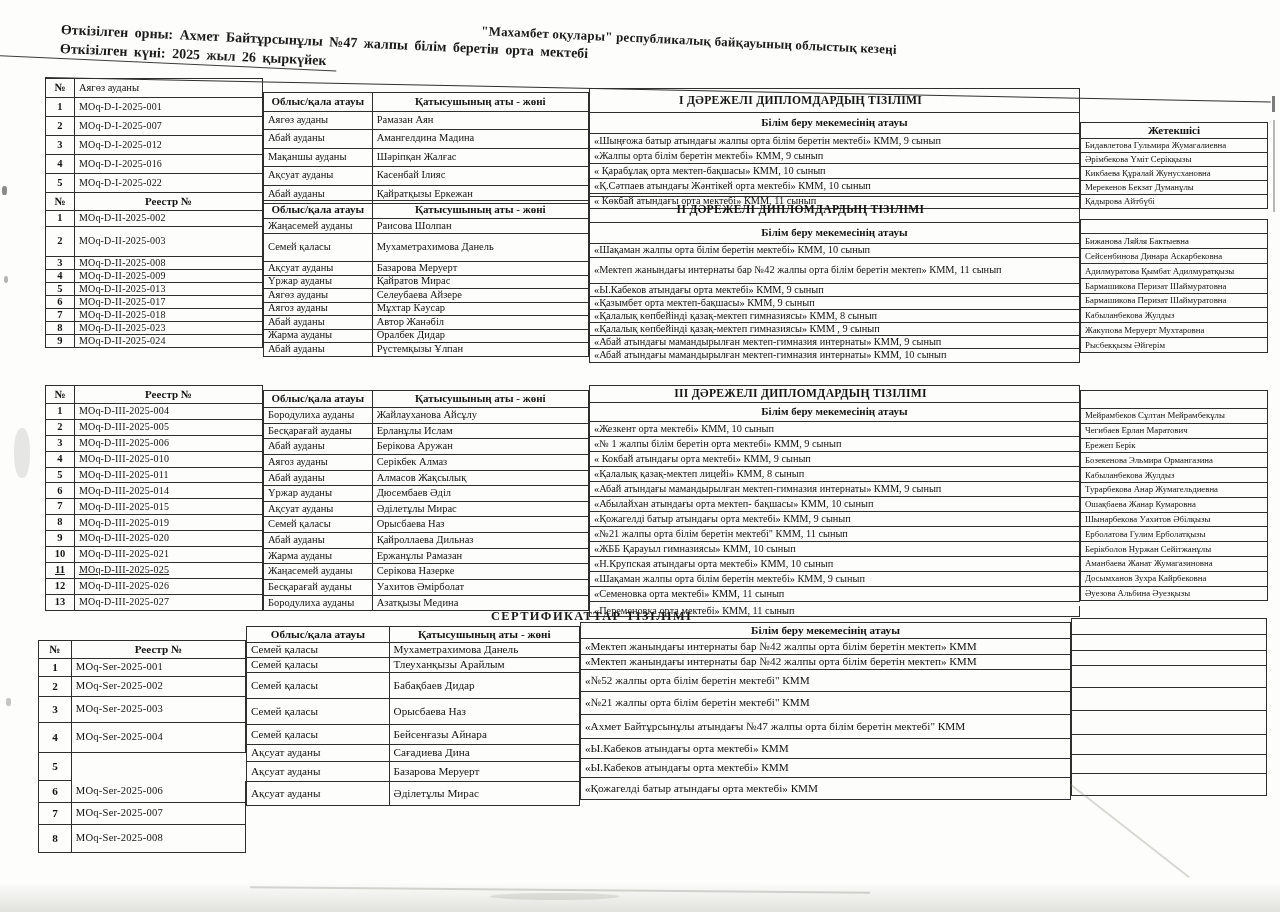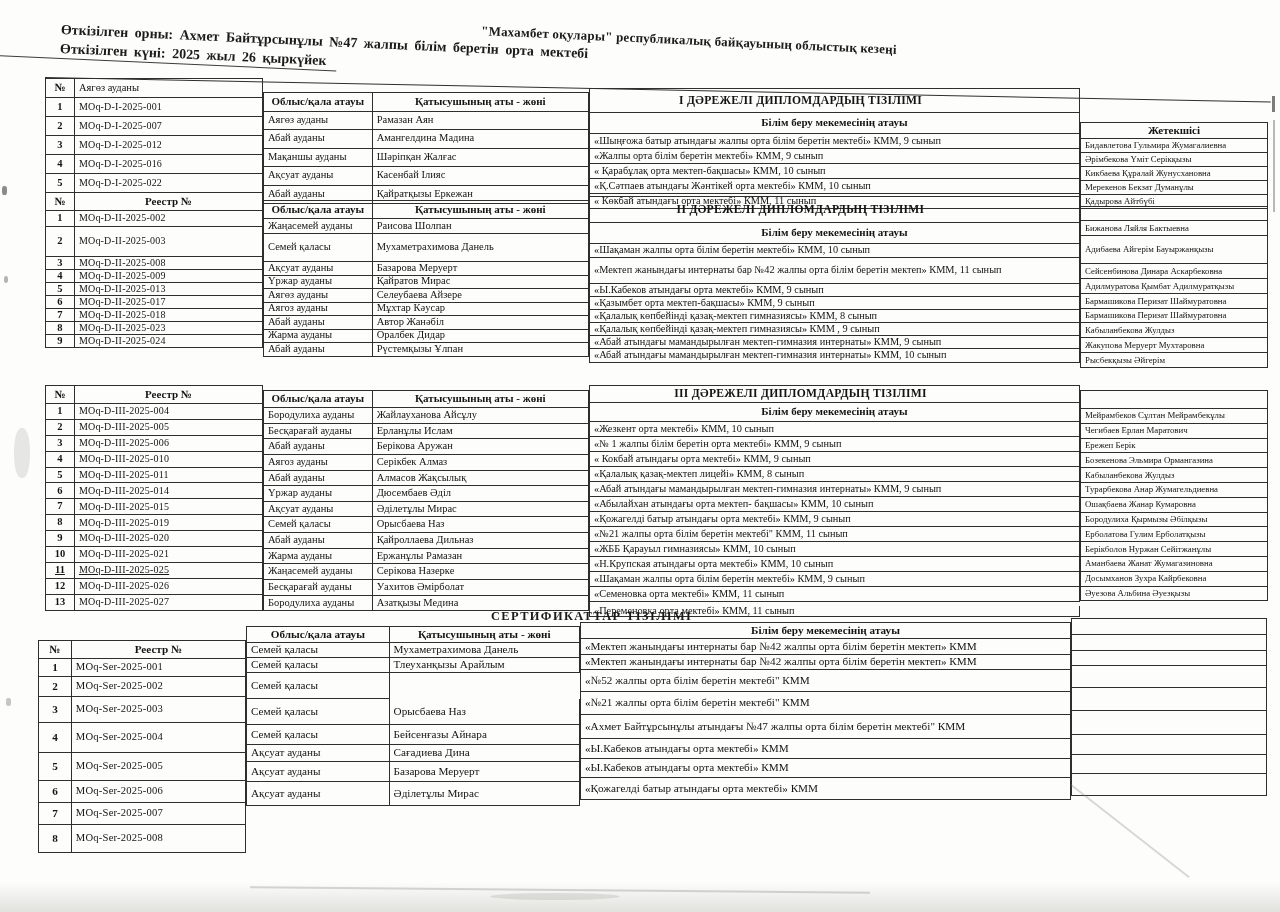--- a/index.html
+++ b/index.html
@@ -273,29 +273,26 @@
         <div class="row" style="height: 13px;">
           <div class="cell c-school" style="flex: 1 1 0%;">«Қалалық көпбейінді қазақ-мектеп гимназиясы» КММ , 9 сынып</div>
         </div>
         <div class="row" style="height: 13px;">
           <div class="cell c-school" style="flex: 1 1 0%;">«Абай атындағы мамандырылған мектеп-гимназия интернаты» КММ, 9 сынып</div>
         </div>
         <div class="row" style="height: 14px;">
           <div class="cell c-school" style="flex: 1 1 0%;">«Абай атындағы мамандырылған мектеп-гимназия интернаты» КММ, 10 сынып</div>
         </div>
       </div>
-      <div class="grp" style="left: 1080px; top: 206px; width: 188px;">
+      <div class="grp" style="left: 1080px; top: 219px; width: 188px;">
         <div class="row" style="height: 14px;">
           <div class="cell hdr" style="flex: 1 1 0%;"></div>
         </div>
         <div class="row" style="height: 15px;">
           <div class="cell c-leader" style="flex: 1 1 0%;">Бижанова Ляйля Бактыевна</div>
-        </div>
-        <div class="row" style="height: 28px;">
-          <div class="cell c-leader" style="flex: 1 1 0%;">Адибаева Айгерім Бауыржанқызы</div>
         </div>
         <div class="row" style="height: 15px;">
           <div class="cell c-leader" style="flex: 1 1 0%;">Сейсенбинова Динара Аскарбековна</div>
         </div>
         <div class="row" style="height: 15px;">
           <div class="cell c-leader" style="flex: 1 1 0%;">Адилмуратова Қымбат Адилмуратқызы</div>
         </div>
         <div class="row" style="height: 15px;">
           <div class="cell c-leader" style="flex: 1 1 0%;">Бармашикова Перизат Шаймуратовна</div>
         </div>
@@ -494,21 +491,21 @@
         <div class="row" style="height: 14.8px;">
           <div class="cell c-leader" style="flex: 1 1 0%;">Кабыланбекова Жулдыз</div>
         </div>
         <div class="row" style="height: 14.8px;">
           <div class="cell c-leader" style="flex: 1 1 0%;">Турарбекова Анар Жумагельдиевна</div>
         </div>
         <div class="row" style="height: 14.8px;">
           <div class="cell c-leader" style="flex: 1 1 0%;">Ошақбаева Жанар Кумаровна</div>
         </div>
         <div class="row" style="height: 14.8px;">
-          <div class="cell c-leader" style="flex: 1 1 0%;">Бородулиха Қырмызы Әбілқызы</div>
+          <div class="cell c-leader" style="flex: 1 1 0%;">Шынарбекова Уахитов Әбілқызы</div>
         </div>
         <div class="row" style="height: 14.8px;">
           <div class="cell c-leader" style="flex: 1 1 0%;">Ерболатова Гулим Ерболатқызы</div>
         </div>
         <div class="row" style="height: 14.8px;">
           <div class="cell c-leader" style="flex: 1 1 0%;">Берікболов Нуржан Сейітжанұлы</div>
         </div>
         <div class="row" style="height: 14.8px;">
           <div class="cell c-leader" style="flex: 1 1 0%;">Аманбаева Жанат Жумагазиновна</div>
         </div>
@@ -535,21 +532,20 @@
         <div class="row" style="height: 26px;">
           <div class="cell c-no" style="width: 33px;">3</div>
           <div class="cell c-reg" style="width: 175px;">MOq-Ser-2025-003</div>
         </div>
         <div class="row" style="height: 30px;">
           <div class="cell c-no" style="width: 33px;">4</div>
           <div class="cell c-reg" style="width: 175px;">MOq-Ser-2025-004</div>
         </div>
         <div class="row" style="height: 28px;">
           <div class="cell c-no" style="width: 33px;">5</div>
-          <div class="cell c-reg" style="width: 175px;">MOq-Ser-2025-005</div>
         </div>
         <div class="row" style="height: 22px;">
           <div class="cell c-no" style="width: 33px;">6</div>
           <div class="cell c-reg" style="width: 175px;">MOq-Ser-2025-006</div>
         </div>
         <div class="row" style="height: 22px;">
           <div class="cell c-no" style="width: 33px;">7</div>
           <div class="cell c-reg" style="width: 175px;">MOq-Ser-2025-007</div>
         </div>
         <div class="row" style="height: 28px;">
@@ -565,20 +561,21 @@
         <div class="row" style="height: 15px;">
           <div class="cell " style="width: 143px;">Семей қаласы</div>
           <div class="cell " style="width: 191px;">Мухаметрахимова Данель</div>
         </div>
         <div class="row" style="height: 15px;">
           <div class="cell " style="width: 143px;">Семей қаласы</div>
           <div class="cell " style="width: 191px;">Тлеуханқызы Арайлым</div>
         </div>
         <div class="row" style="height: 26px;">
           <div class="cell " style="width: 143px;">Семей қаласы</div>
+          <div class="cell " style="width: 191px;">Бабақбаев Дидар</div>
         </div>
         <div class="row" style="height: 26px;">
           <div class="cell " style="width: 143px;">Семей қаласы</div>
           <div class="cell " style="width: 191px;">Орысбаева Наз</div>
         </div>
         <div class="row" style="height: 20px;">
           <div class="cell " style="width: 143px;">Семей қаласы</div>
           <div class="cell " style="width: 191px;">Бейсенғазы Айнара</div>
         </div>
         <div class="row" style="height: 17px;">

